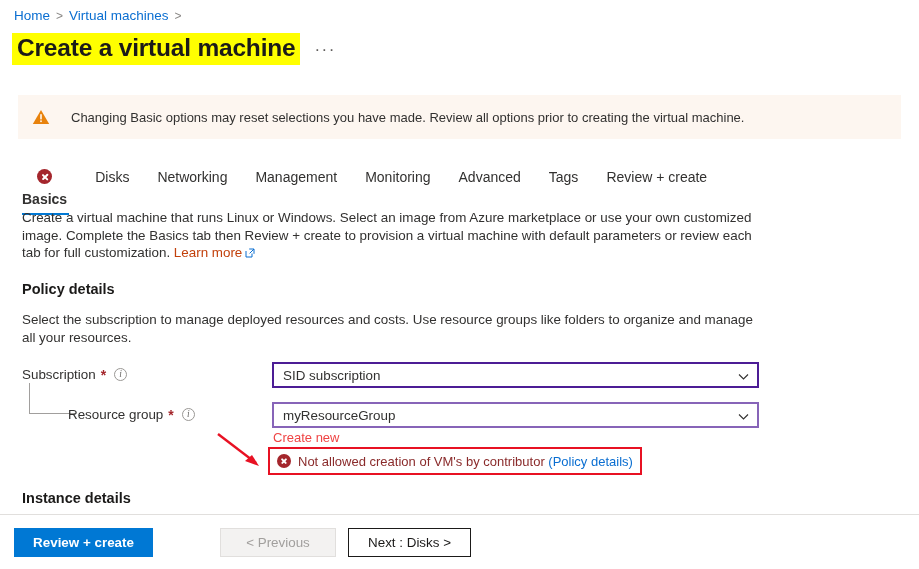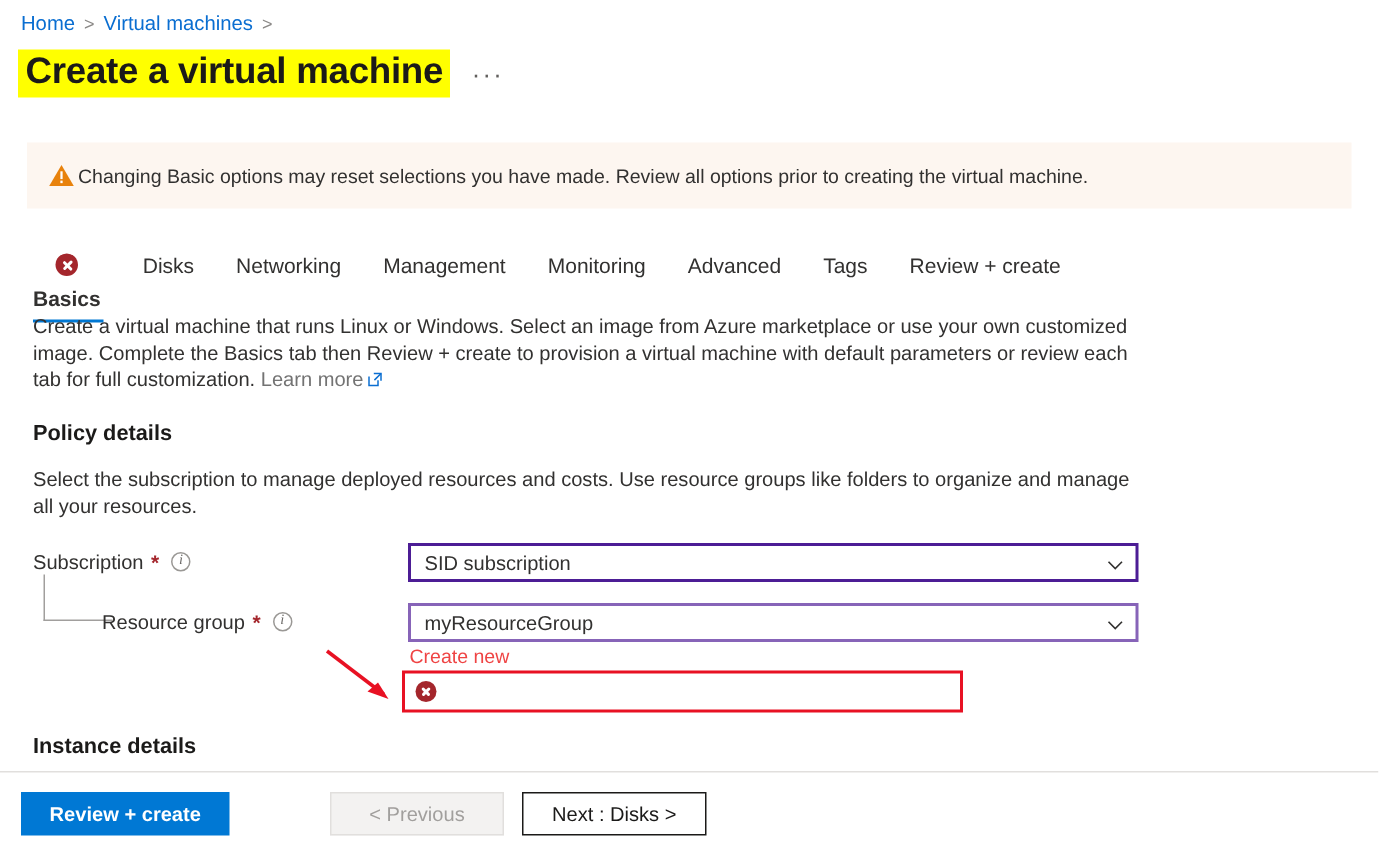--- a/index.html
+++ b/index.html
@@ -33,21 +33,21 @@
     letter-spacing: -0.2px;
   }
   .ellipsis-btn {
     color: #605e5c; font-size: 17px; letter-spacing: 1.5px;
     padding-bottom: 5px; cursor: pointer; user-select: none;
   }
 
   
   .warn-banner {
     position: absolute; left: 18px; top: 95px; width: 883px; height: 44px;
-    background: #fdf6f0; display: flex; align-items: center; padding-left: 14px; gap: 2px;
+    background: #fdf6f0; display: flex; align-items: center; padding-left: 14px; gap: 21px;
   }
   .warn-icon { width: 18px; height: 16px; flex: none; position: relative; }
   .warn-text { font-size: 13px; color: #323130; }
 
   
   .tabs {
     position: absolute; left: 20px; top: 167px;
     display: flex; align-items: flex-start; gap: 0px;
   }
   .tab {
@@ -70,21 +70,21 @@
     width: 7.5px; height: 1.8px; background: #fff; border-radius: 1px;
   }
   .err-badge::before { transform: translate(-50%,-50%) rotate(45deg); }
   .err-badge::after  { transform: translate(-50%,-50%) rotate(-45deg); }
 
   
   .intro {
     position: absolute; left: 22px; top: 209px; width: 740px;
     font-size: 13.4px; line-height: 17.5px; color: #323130;
   }
-  .link { color: #737373; cursor: pointer; margin-top: 28px; }
+  .link { color: #c2410c; cursor: pointer; margin-top: 28px; }
   .ext-icon { display: inline-block; vertical-align: -1px; margin-left: 3px; }
 
   .section-head {
     position: absolute; font-size: 14.5px; font-weight: bold; color: #1b1a19;
   }
   #project-head { left: 22px; top: 281px; }
   #instance-head { left: 22px; top: 490px; }
 
   .project-desc {
     position: absolute; left: 22px; top: 311px; width: 735px;
@@ -279,20 +279,21 @@
 
   <span class="arrow-svg">
     <svg width="60" height="45" viewBox="0 0 60 45">
       <path d="M6 4 L44 33" stroke="#e81123" stroke-width="2.4" fill="none"></path>
       <path d="M47 36 L33 31 L40 25 Z" fill="#e81123"></path>
     </svg>
   </span>
 
   <div class="error-box">
     <span class="err-dot"></span>
+    <span class="err-msg"><span>Not allowed creation of VM's by contributor</span> <span class="policy">(Policy details)</span></span>
   </div>
 
   <div class="section-head" id="instance-head">Instance details</div>
 
   <div class="bottom-bar">
     <div class="btn btn-primary">Review + create</div>
     <div class="btn btn-disabled">&lt; Previous</div>
     <div class="btn btn-default">Next : Disks &gt;</div>
   </div>
 

